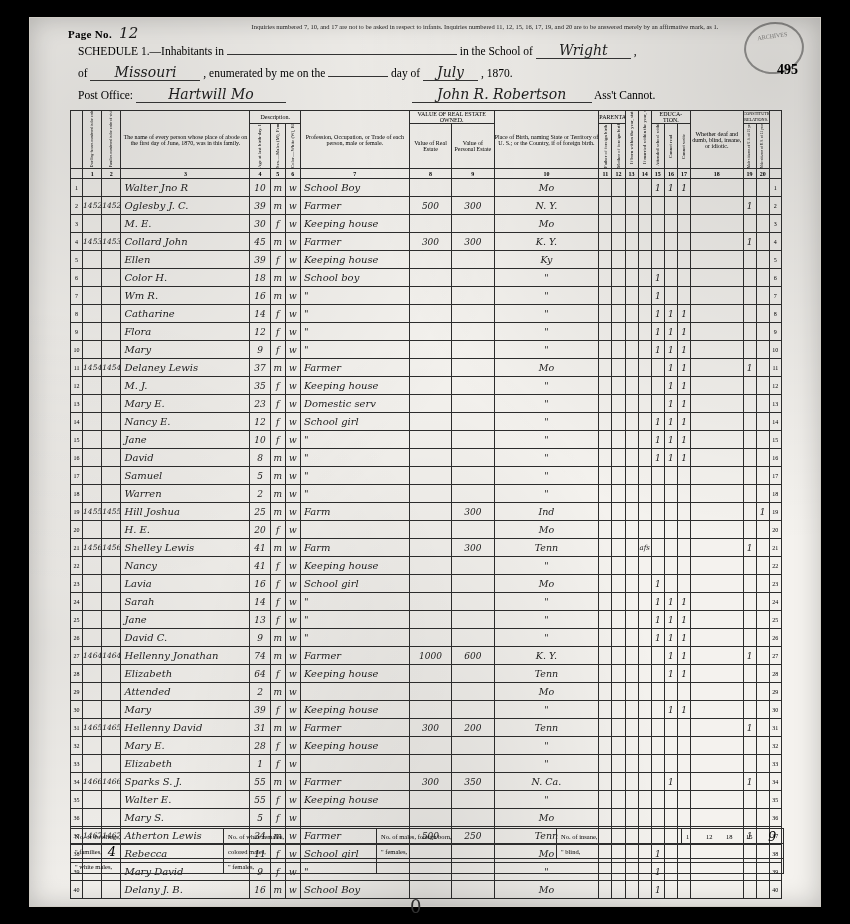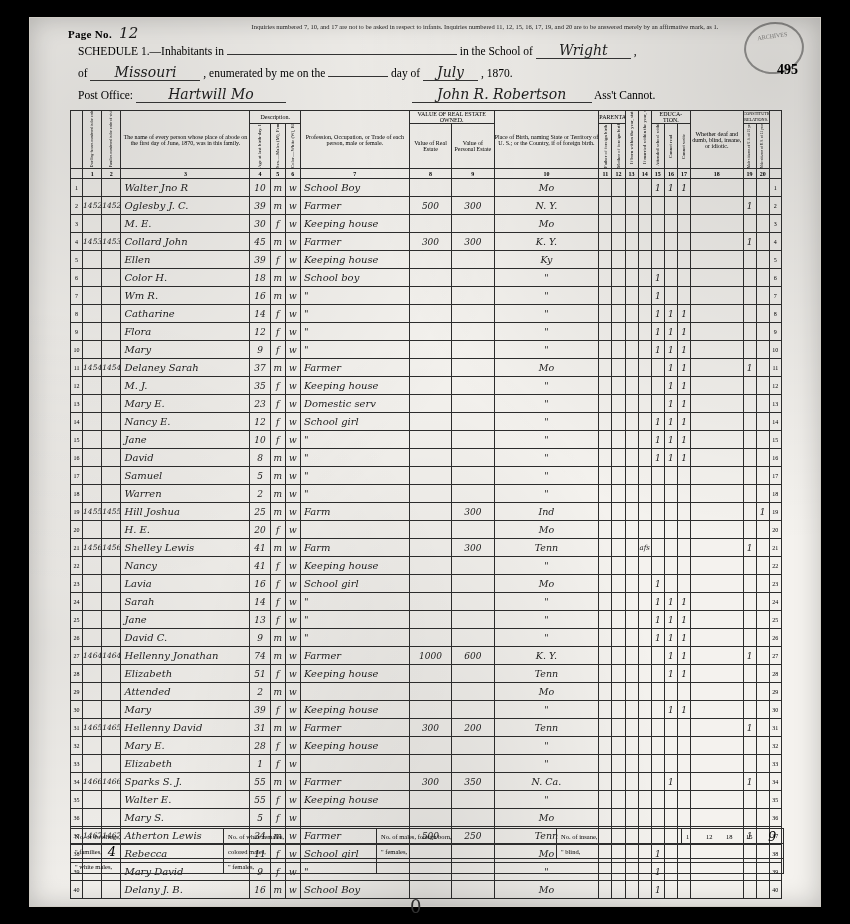--- a/index.html
+++ b/index.html
@@ -931,21 +931,21 @@
         </tr>
         <tr class="datarow">
           <td class="rownum">11</td>
           <td class="c-dw">
             <div class="cell-hand" style="font-size:7.5px;padding:0;text-align:center">1454</div>
           </td>
           <td class="c-fam">
             <div class="cell-hand" style="font-size:7.5px;padding:0;text-align:center">1454</div>
           </td>
           <td class="c-name">
-            <div class="cell-hand" style="">Delaney Sarah</div>
+            <div class="cell-hand" style="">Delaney Lewis</div>
           </td>
           <td class="c-age">
             <div class="cell-hand" style="font-size:9px;padding:0;text-align:center">37</div>
           </td>
           <td class="c-sex">
             <div class="cell-hand" style="font-size:9px;padding:0;text-align:center">m</div>
           </td>
           <td class="c-col">
             <div class="cell-hand" style="font-size:9px;padding:0;text-align:center">w</div>
           </td>
@@ -2022,21 +2022,21 @@
           <td class="c-dw">
             <div class="cell-hand" style="font-size:7.5px;padding:0;text-align:center"></div>
           </td>
           <td class="c-fam">
             <div class="cell-hand" style="font-size:7.5px;padding:0;text-align:center"></div>
           </td>
           <td class="c-name">
             <div class="cell-hand" style="">Elizabeth</div>
           </td>
           <td class="c-age">
-            <div class="cell-hand" style="font-size:9px;padding:0;text-align:center">51</div>
+            <div class="cell-hand" style="font-size:9px;padding:0;text-align:center">64</div>
           </td>
           <td class="c-sex">
             <div class="cell-hand" style="font-size:9px;padding:0;text-align:center">f</div>
           </td>
           <td class="c-col">
             <div class="cell-hand" style="font-size:9px;padding:0;text-align:center">w</div>
           </td>
           <td class="c-occ">
             <div class="cell-hand" style="">Keeping house</div>
           </td>

